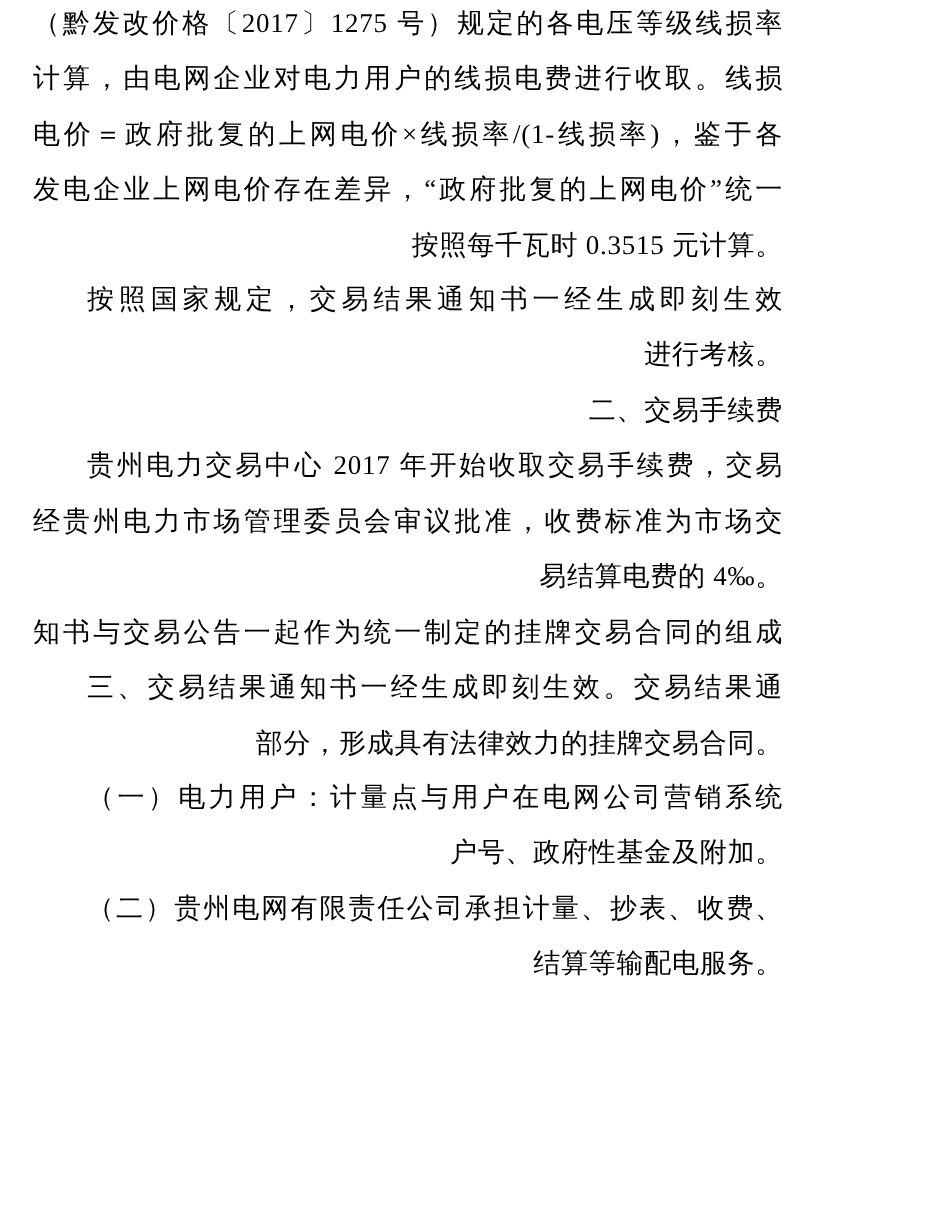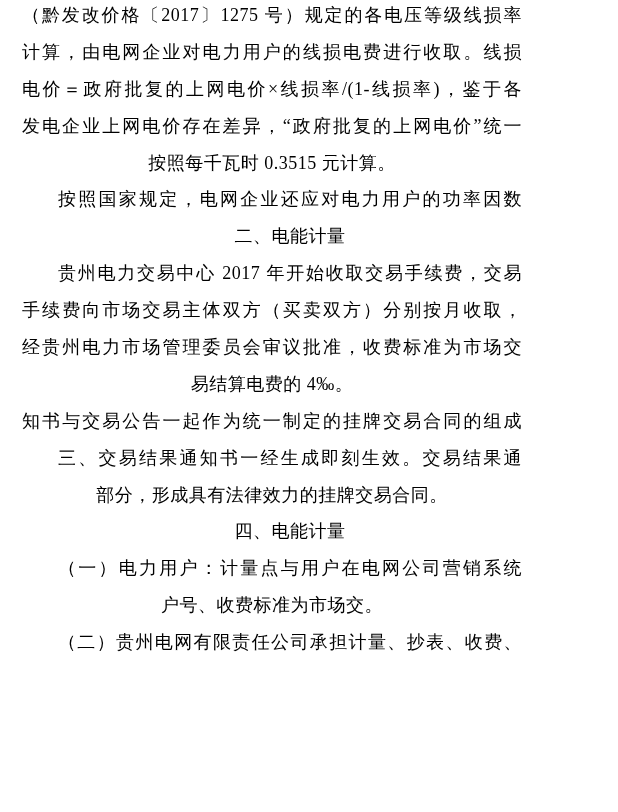--- a/index.html
+++ b/index.html
@@ -23,48 +23,48 @@
     top: -3px;
     width: 500px;
   }
   .line {
     height: 36.9px;
     line-height: 36.9px;
     font-size: 18px;
     letter-spacing: 0.5px;
     white-space: nowrap;
     overflow: hidden;
-    text-align: center;
+    text-align: right;
   }
   .line.justify {
     white-space: normal;
     text-align: justify;
     text-align-last: justify;
   }
   .line.indent {
     text-indent: 2em;
   }
 </style>
 </head>
 <body>
 
 <div class="page" style="background: rgb(255, 255, 255); color: rgb(0, 0, 0);">
   <div class="textcol" id="textcol">
       <div class="line justify">（黔发改价格〔2017〕1275 号）规定的各电压等级线损率</div>
       <div class="line justify">计算，由电网企业对电力用户的线损电费进行收取。线损</div>
       <div class="line justify">电价＝政府批复的上网电价×线损率/(1-线损率)，鉴于各</div>
       <div class="line justify">发电企业上网电价存在差异，“政府批复的上网电价”统一</div>
       <div class="line">按照每千瓦时 0.3515 元计算。</div>
-      <div class="line indent justify">按照国家规定，电网企业还应对电力用户的功率因数</div>
-      <div class="line indent">二、电能计量</div>
+      <div class="line indent justify">按照国家规定，交易结果通知书一经生成即刻生效</div>
+      <div class="line">进行考核。</div>
+      <div class="line indent">二、交易手续费</div>
       <div class="line indent justify">贵州电力交易中心 2017 年开始收取交易手续费，交易</div>
-      <div class="line justify">手续费向市场交易主体双方（买卖双方）分别按月收取，</div>
       <div class="line justify">经贵州电力市场管理委员会审议批准，收费标准为市场交</div>
       <div class="line">易结算电费的 4‰。</div>
       <div class="line justify">知书与交易公告一起作为统一制定的挂牌交易合同的组成</div>
       <div class="line indent justify">三、交易结果通知书一经生成即刻生效。交易结果通</div>
       <div class="line">部分，形成具有法律效力的挂牌交易合同。</div>
-      <div class="line indent">四、电能计量</div>
       <div class="line indent justify">（一）电力用户：计量点与用户在电网公司营销系统</div>
-      <div class="line">户号、收费标准为市场交。</div>
+      <div class="line">户号、政府性基金及附加。</div>
       <div class="line indent justify">（二）贵州电网有限责任公司承担计量、抄表、收费、</div>
+      <div class="line">结算等输配电服务。</div>
     </div>
 </div>
 
 </body></html>

